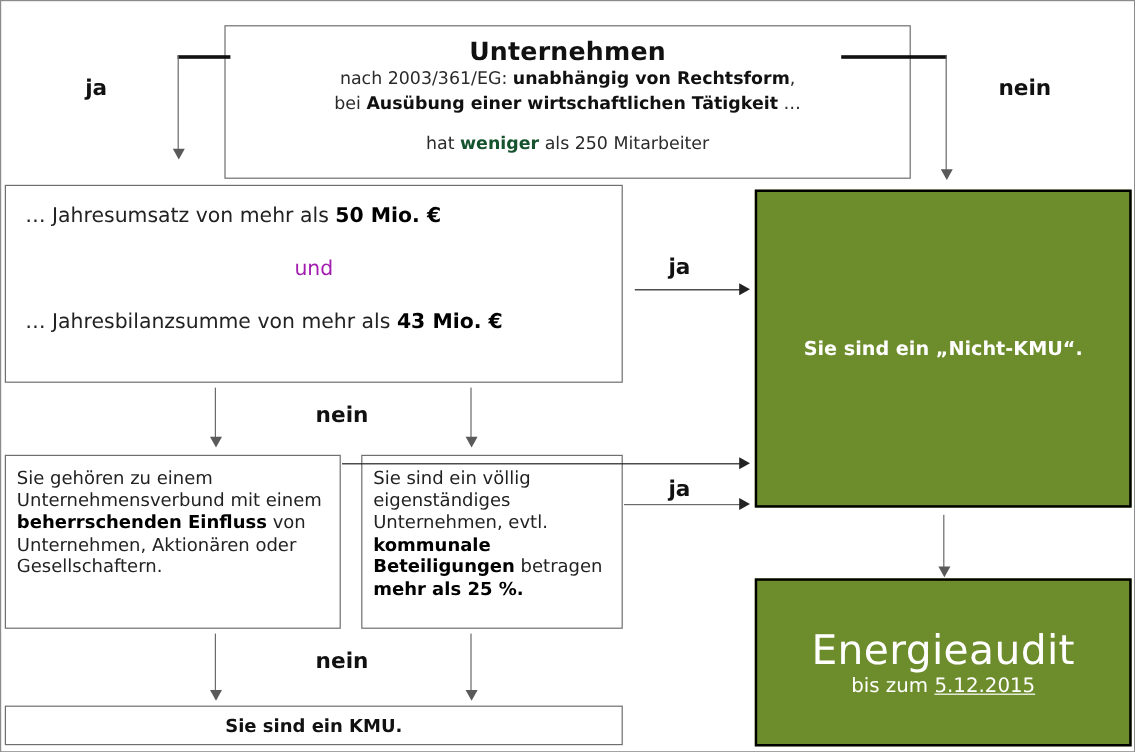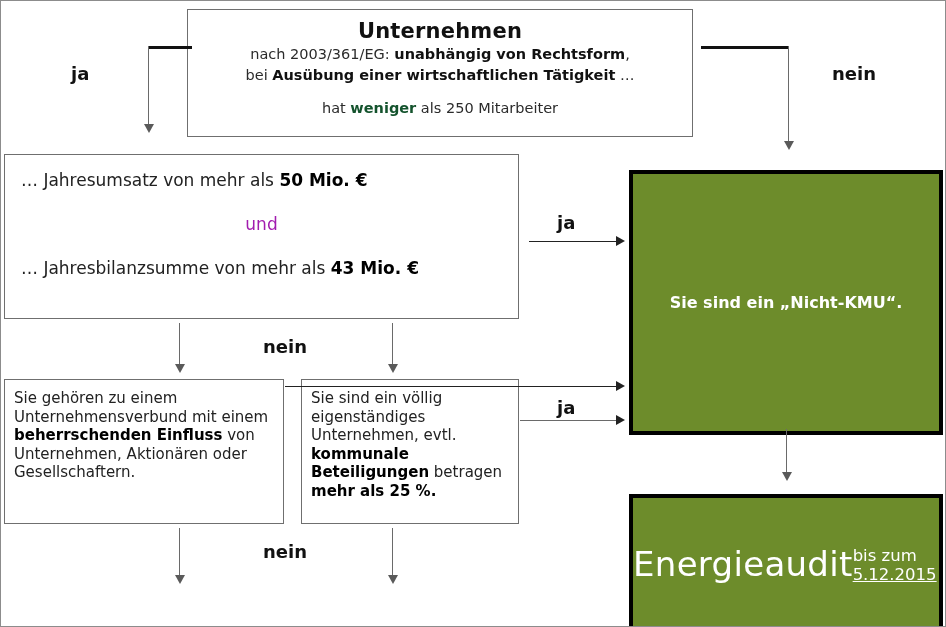--- a/index.html
+++ b/index.html
@@ -20,27 +20,26 @@
 
   
   .box{
     position:absolute;
     box-sizing:border-box;
     background:#ffffff;
     border:1px solid #6f6f6f;
   }
   .box.green{
     background:#6d8c2b;
-    border:4px solid #000000;
-    margin-top:12px;
+    border:2px solid #000000;
   }
 
   
   #box-unternehmen{
-    left:186px; top:8px; width:506px; height:128px;
+    left:186px; top:20px; width:572px; height:128px;
     text-align:center;
     padding-top:8px;
   }
   .t-title{
     font-size:21px;
     font-weight:bold;
     letter-spacing:.2px;
     line-height:26px;
     color:#111;
   }
@@ -113,21 +112,21 @@
     display:flex;align-items:center;justify-content:center;
   }
   .nichtkmu-txt{
     font-size:16px;
     font-weight:bold;
     color:#ffffff;
     text-align:center;
   }
   #box-audit{
     left:628px; top:481px; width:314px; height:140px;
-    display:flex;flex-direction:row;align-items:center;justify-content:center;
+    display:flex;flex-direction:column;align-items:center;justify-content:center;
   }
   .audit-title{
     font-size:34px;
     color:#ffffff;
     line-height:38px;
     font-weight:normal;
     letter-spacing:.3px;
   }
   .audit-sub{
     font-size:16.5px;
@@ -186,20 +185,23 @@
   </div>
 
   <div class="box" id="box-verbund">
     <div class="small-txt"><span>Sie gehören zu einem Unternehmensverbund mit einem </span><b>beherrschenden Einfluss</b><span> von Unternehmen, Aktionären oder Gesellschaftern.</span></div>
   </div>
 
   <div class="box" id="box-eigen">
     <div class="small-txt"><span>Sie sind ein völlig eigenständiges Unternehmen, evtl. </span><b>kommunale Beteiligungen</b><span> betragen </span><b>mehr als 25 %.</b></div>
   </div>
 
+  <div class="box" id="box-kmu">
+    <div class="kmu-txt">Sie sind ein KMU.</div>
+  </div>
 
   <div class="box green" id="box-nichtkmu">
     <div class="nichtkmu-txt">Sie sind ein „Nicht-KMU“.</div>
   </div>
 
   <div class="box green" id="box-audit">
     <div class="audit-title">Energieaudit</div>
     <div class="audit-sub"><span>bis zum </span><u>5.12.2015</u></div>
   </div>
 

